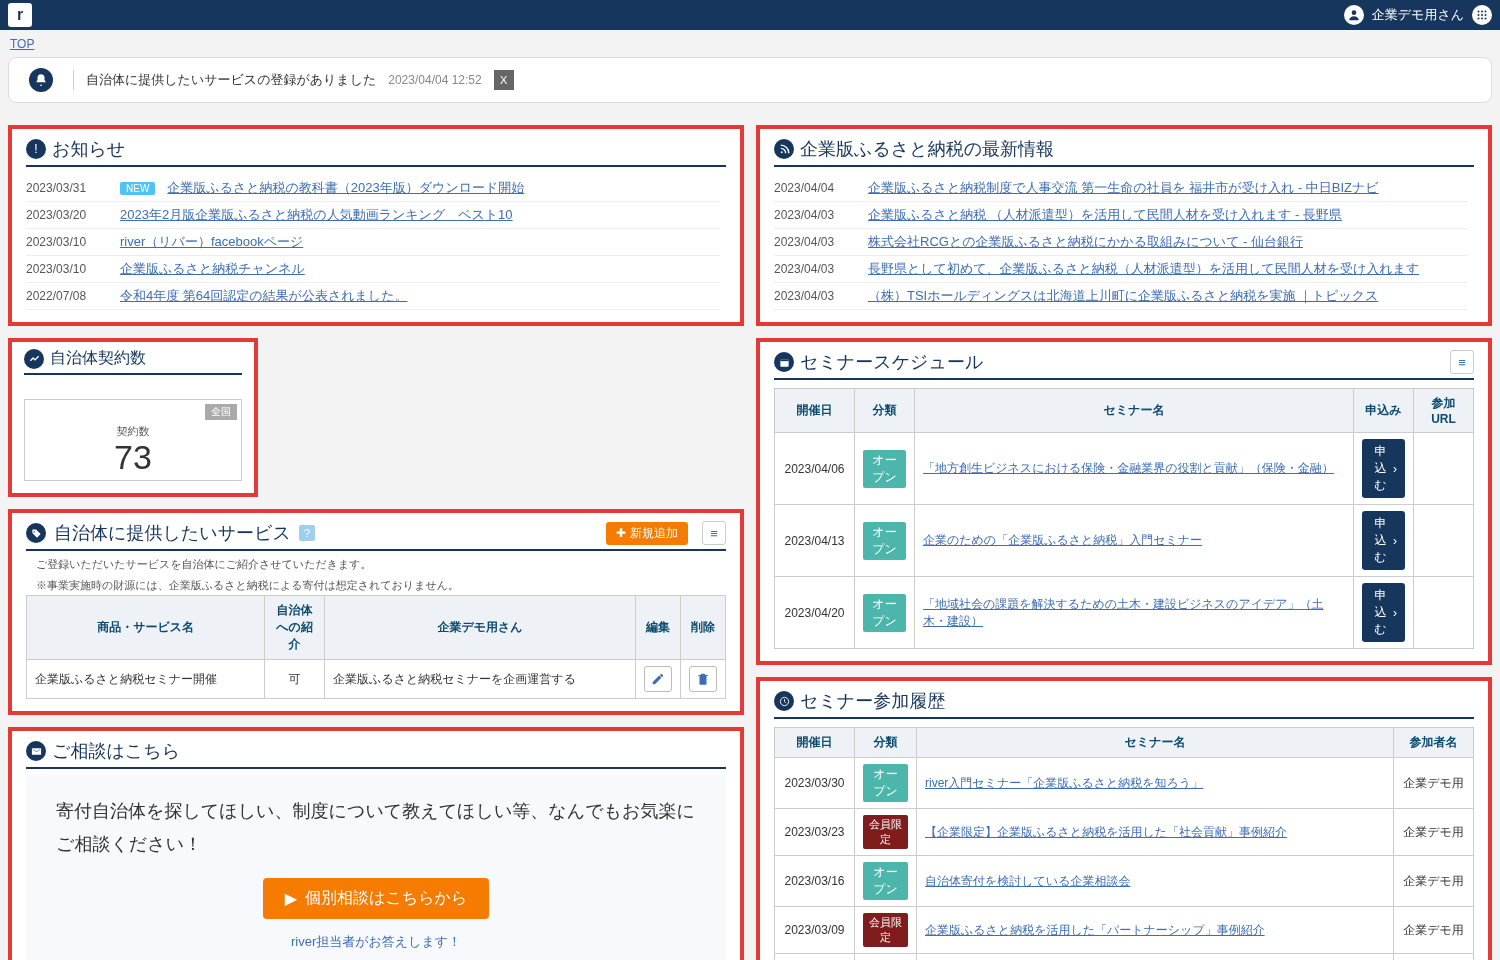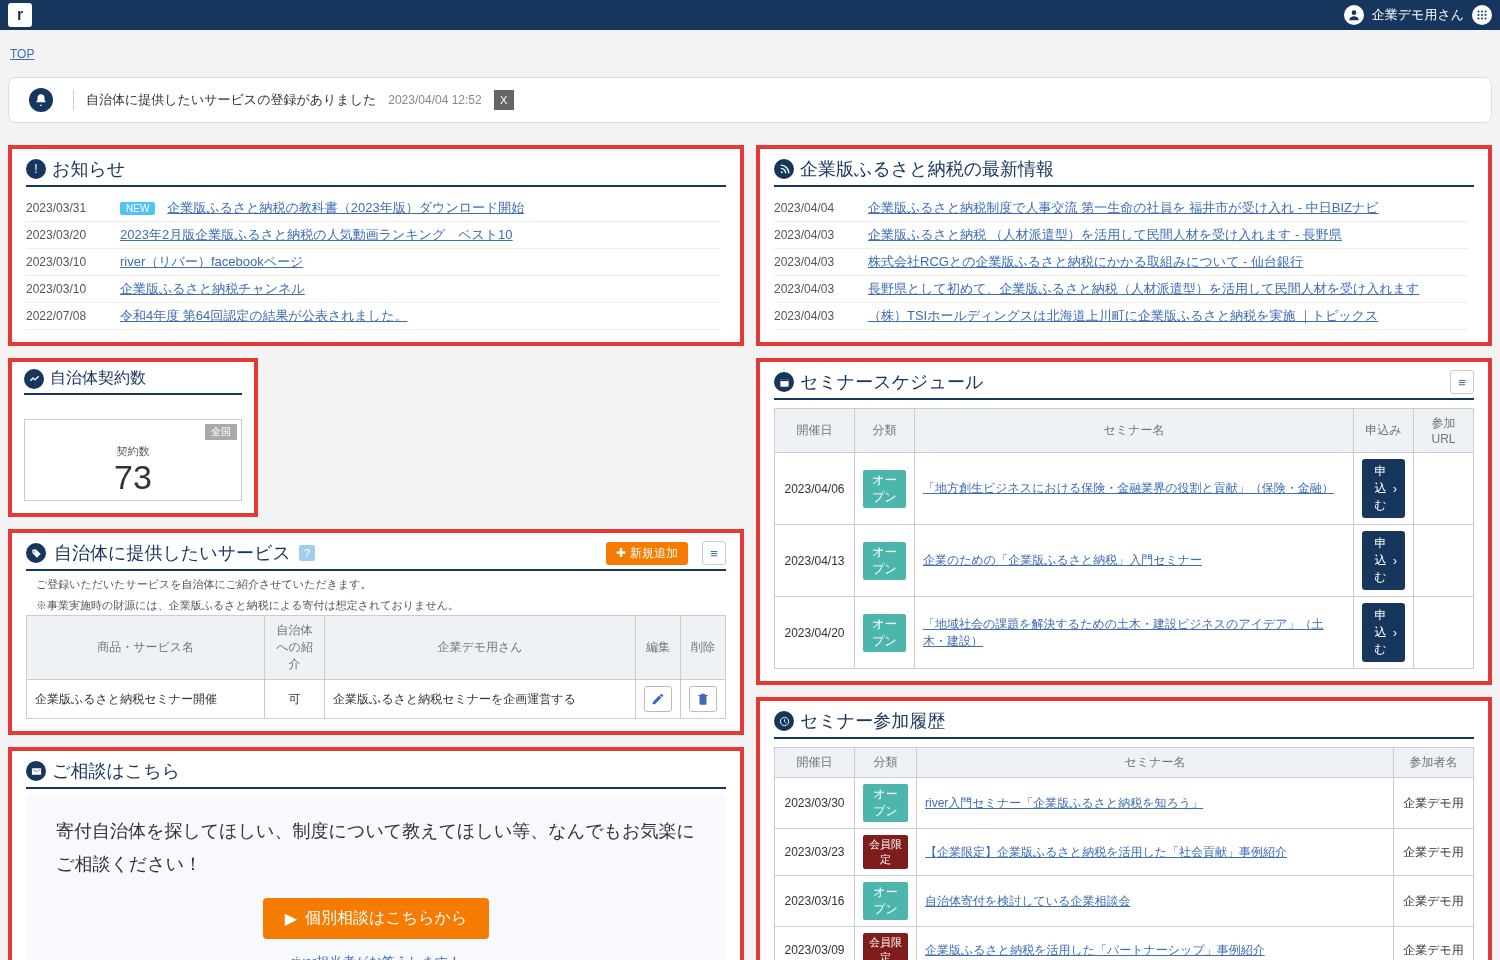--- a/index.html
+++ b/index.html
@@ -2,21 +2,21 @@
 <html><head>
 <meta charset="utf-8">
 <style>
 * { box-sizing: border-box; margin: 0; padding: 0; }
 body { font-family: "Hiragino Kaku Gothic Pro", "Meiryo", sans-serif; font-size: 13px; background: #f3f3f3; color: #333; }
 .topbar { background: #17365d; height: 30px; display: flex; align-items: center; justify-content: space-between; padding: 0 8px; }
 .logo { width: 24px; height: 24px; background: #fff; border-radius: 3px; display: flex; align-items: center; justify-content: center; color: #17365d; font-weight: bold; font-size: 16px; }
 .user-area { display: flex; align-items: center; gap: 8px; color: #fff; }
 .user-icon { width: 20px; height: 20px; border-radius: 50%; background: #fff; color: #17365d; display: flex; align-items: center; justify-content: center; }
 .menu-icon { width: 20px; height: 20px; border-radius: 50%; background: #fff; display: flex; align-items: center; justify-content: center; }
-.breadcrumb { padding: 16px 10px; }
+.breadcrumb { padding: 6px 10px; }
 .breadcrumb a { color: #3d6db5; text-decoration: underline; font-size: 12px; }
 .content { padding: 0 8px; display: grid; grid-template-columns: 1fr 1fr; gap: 12px; }
 .full-row { grid-column: 1 / -1; }
 .notif-bar { background: #fff; border: 1px solid #ddd; border-radius: 8px; padding: 8px 12px; display: flex; align-items: center; gap: 12px; margin-bottom: 10px; }
 .bell-wrap { width: 40px; height: 28px; display: flex; align-items: center; justify-content: center; }
 .bell { width: 24px; height: 24px; background: #17365d; border-radius: 50%; display: flex; align-items: center; justify-content: center; color: #fff; font-size: 14px; }
 .notif-text-wrap { flex: 1; border-left: 1px solid #ccc; padding-left: 12px; display: flex; align-items: center; gap: 12px; }
 .notif-time { color: #888; font-size: 12px; }
 .notif-close { background: #666; color: #fff; width: 20px; height: 20px; display: flex; align-items: center; justify-content: center; cursor: pointer; font-size: 11px; }
 .panel { background: #fff; border: 4px solid #e53935; padding: 8px 14px 12px; }
@@ -34,21 +34,21 @@
 .contract-badge { background: #aaa; color: #fff; font-size: 10px; padding: 1px 6px; }
 .contract-sub { font-size: 11px; color: #555; margin-top: 4px; }
 .contract-num { font-size: 34px; font-weight: normal; color: #333; line-height: 1.1; }
 .svc-head { display: flex; align-items: center; gap: 8px; border-bottom: 2px solid #17365d; padding-bottom: 4px; }
 .svc-help { width: 16px; height: 16px; background: #9fcfef; color: #fff; font-size: 11px; display: flex; align-items: center; justify-content: center; border-radius: 2px; }
 .svc-add { margin-left: auto; background: #f57c00; color: #fff; padding: 3px 10px; border-radius: 3px; font-size: 12px; display: flex; align-items: center; gap: 4px; cursor: pointer; }
 .svc-menu { width: 24px; height: 24px; border: 1px solid #ccc; border-radius: 3px; display: flex; align-items: center; justify-content: center; color: #3d6db5; margin-left: 6px; cursor: pointer; }
 .svc-note { font-size: 11px; color: #555; margin: 6px 0 2px 10px; }
 table { width: 100%; border-collapse: collapse; }
 th, td { border: 1px solid #ccc; padding: 6px 8px; font-size: 12px; text-align: center; }
-th { background: #eef2f7; font-weight: normal; color: #737373; }
+th { background: #eef2f7; font-weight: bold; color: #0c4a6e; }
 .txt-left { text-align: left; }
 .icon-btn { width: 28px; height: 26px; border: 1px solid #bbb; border-radius: 3px; display: inline-flex; align-items: center; justify-content: center; color: #3d6db5; cursor: pointer; background: #fff; }
 .consult-body { background: #f7f9fc; padding: 20px 30px; text-align: center; }
 .consult-msg { font-size: 18px; color: #333; line-height: 1.8; margin-bottom: 18px; text-align: left; }
 .consult-btn { background: #f57c00; color: #fff; padding: 10px 22px; border-radius: 4px; display: inline-flex; align-items: center; gap: 8px; font-size: 16px; cursor: pointer; }
 .consult-foot { margin-top: 14px; color: #3d6db5; }
 .tag-open { background: #4db6ac; color: #fff; padding: 2px 6px; font-size: 12px; border-radius: 2px; display: inline-block; }
 .tag-member { background: #7f1d1d; color: #fff; padding: 2px 6px; font-size: 11px; border-radius: 2px; display: inline-block; }
 .btn-apply { background: #17365d; color: #fff; padding: 4px 8px; border-radius: 3px; font-size: 12px; display: inline-flex; align-items: center; gap: 2px; cursor: pointer; }
 .left-col { display: flex; flex-direction: column; gap: 12px; }

